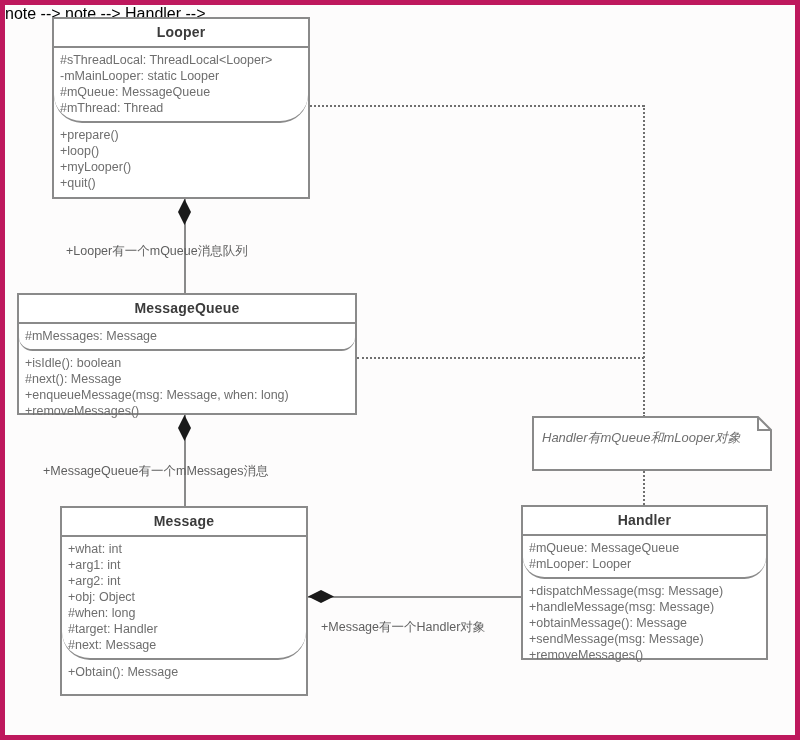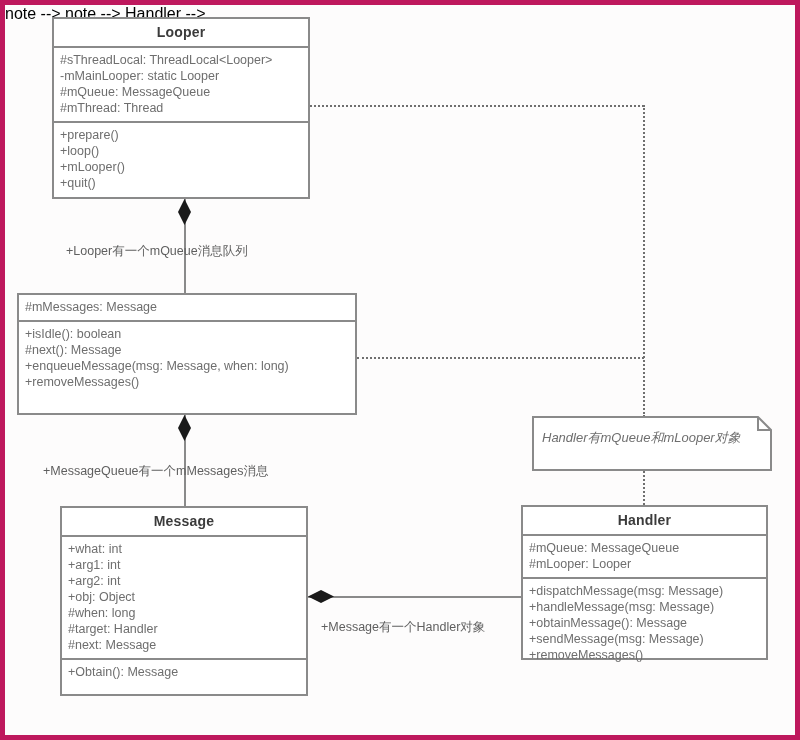--- a/index.html
+++ b/index.html
@@ -38,20 +38,21 @@
     letter-spacing: 0.2px;
   }
   .uml-compartment {
     padding: 4px 6px 5px 6px;
     font-size: 12.5px;
     line-height: 16px;
     color: #6e6e6e;
   }
   .uml-compartment.divider {
     border-bottom: 2px solid #8a8a8a;
+    border-radius: 28px;
   }
   .uml-compartment.grow {
     flex: 1 1 auto;
   }
   .uml-member {
     white-space: nowrap;
   }
 
   
   .uml-note {
@@ -166,27 +167,28 @@
     <div class="uml-name">Looper</div>
     <div class="uml-compartment divider">
       <div class="uml-member">#sThreadLocal: ThreadLocal&lt;Looper&gt;</div>
       <div class="uml-member">-mMainLooper: static Looper</div>
       <div class="uml-member">#mQueue: MessageQueue</div>
       <div class="uml-member">#mThread: Thread</div>
     </div>
     <div class="uml-compartment grow">
       <div class="uml-member">+prepare()</div>
       <div class="uml-member">+loop()</div>
-      <div class="uml-member">+mLooper()</div>
+      <div class="uml-member">+myLooper()</div>
       <div class="uml-member">+quit()</div>
     </div>
   </div>
 
   
   <div class="uml-class" style="left:12px; top:288px; width:340px; height:122px;">
+    <div class="uml-name">MessageQueue</div>
     <div class="uml-compartment divider">
       <div class="uml-member">#mMessages: Message</div>
     </div>
     <div class="uml-compartment grow">
       <div class="uml-member">+isIdle(): boolean</div>
       <div class="uml-member">#next(): Message</div>
       <div class="uml-member">+enqueueMessage(msg: Message, when: long)</div>
       <div class="uml-member">+removeMessages()</div>
     </div>
   </div>

